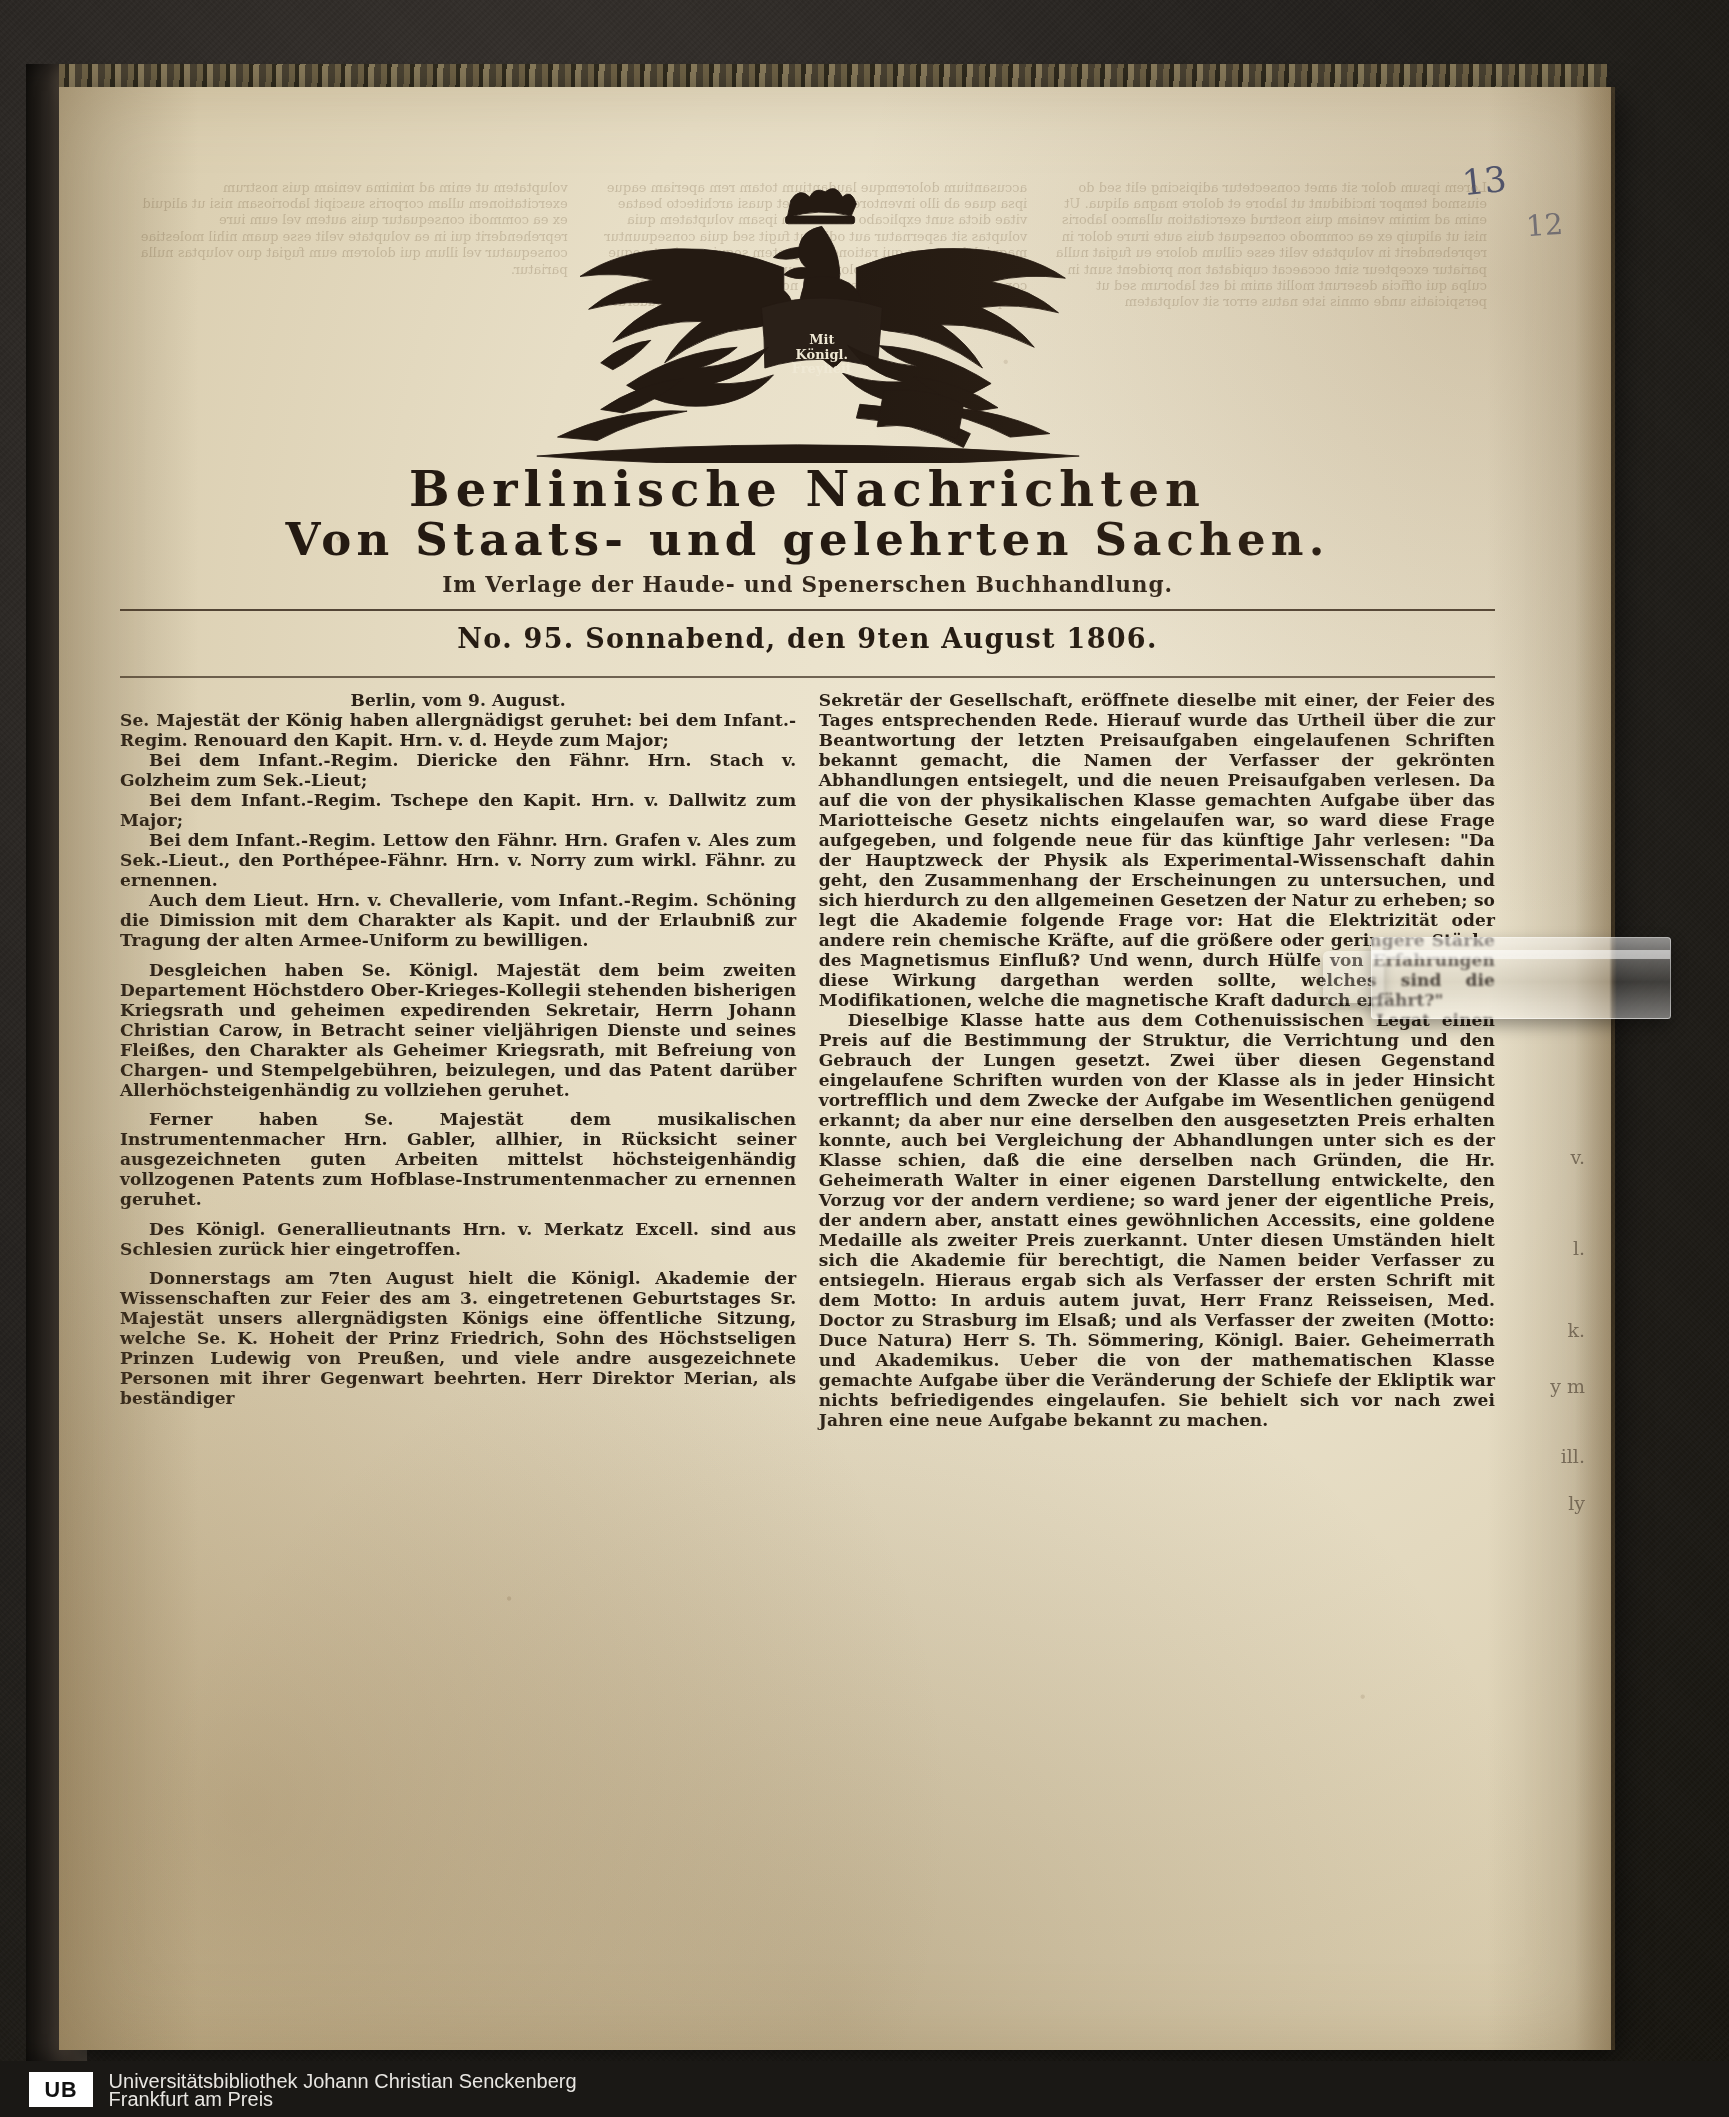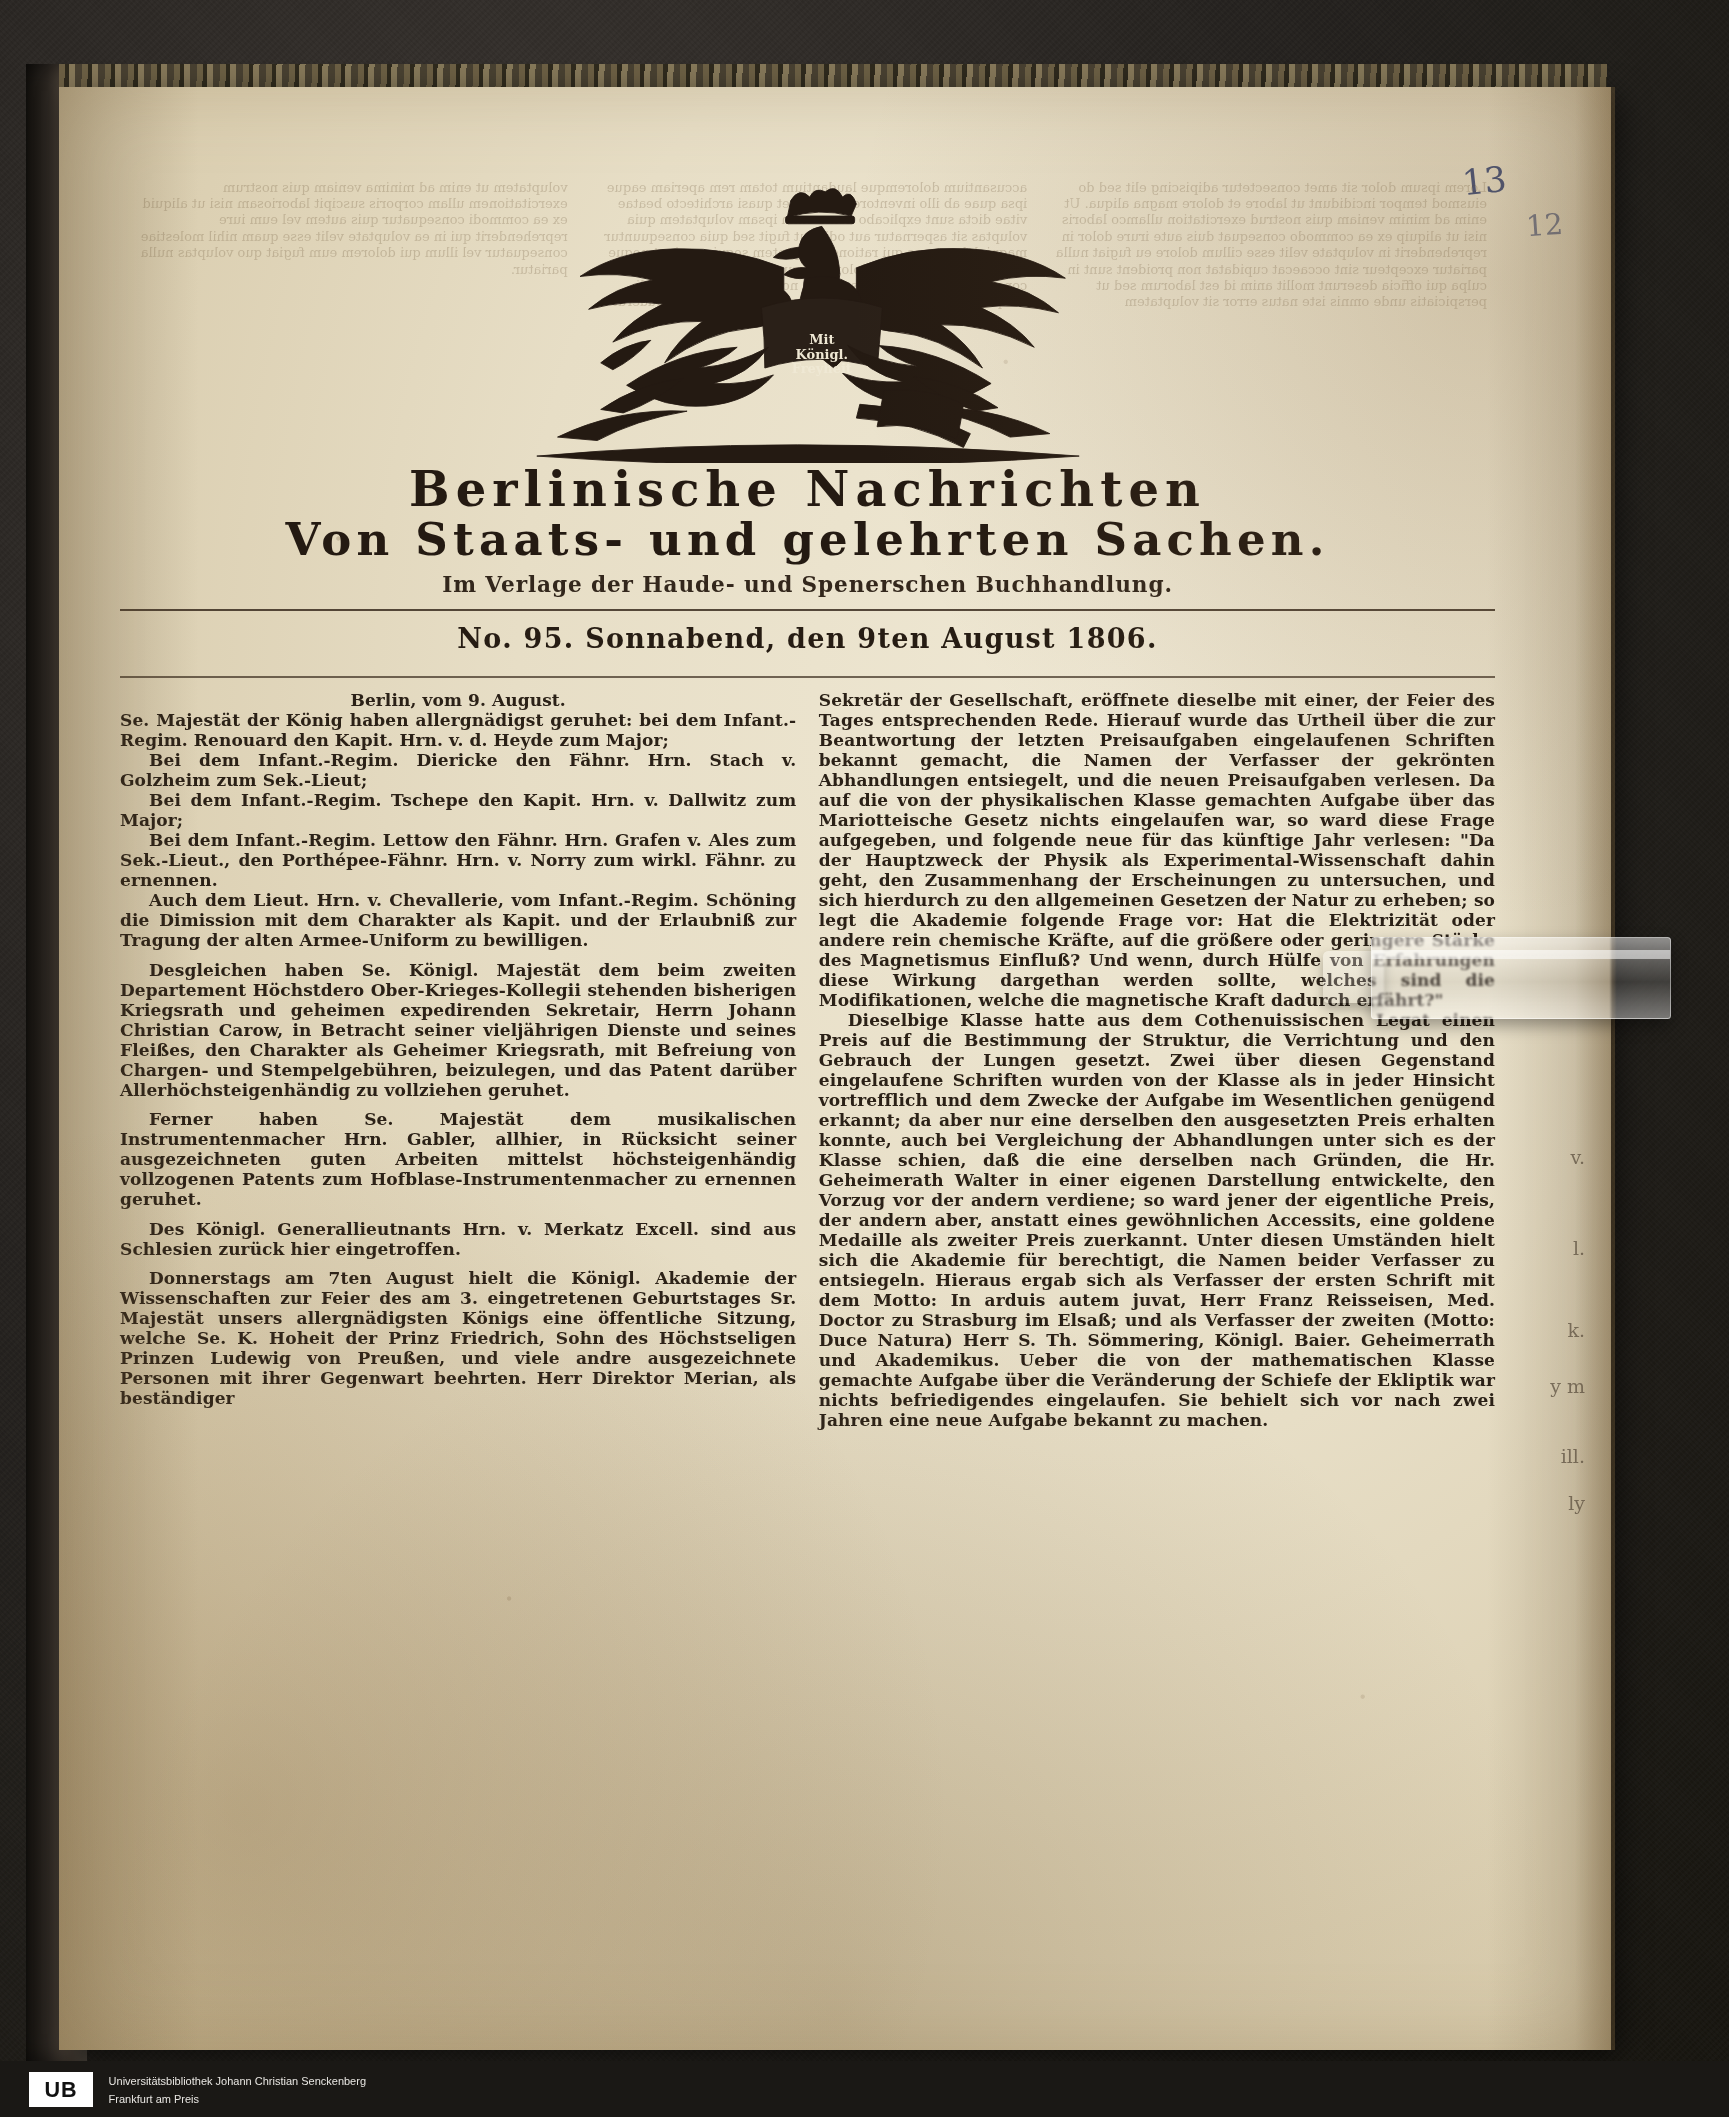--- a/index.html
+++ b/index.html
@@ -281,21 +281,21 @@
     color: #111;
     font-family: "Liberation Sans", sans-serif;
     font-weight: 700;
     font-size: 21.6px;
     display: flex; align-items: center; justify-content: center;
     letter-spacing: 0.9px;
   }
   .credit-text {
     color: #e8e6e2;
     font-family: "Liberation Sans", sans-serif;
-    font-size: 11px;
+    font-size: 20px;
     line-height: 18px;
   }
   .credit-text div { white-space: nowrap; }
 </style>
 </head>
 <body>
 
 <div class="desk"></div>
 
 <div class="volume">

